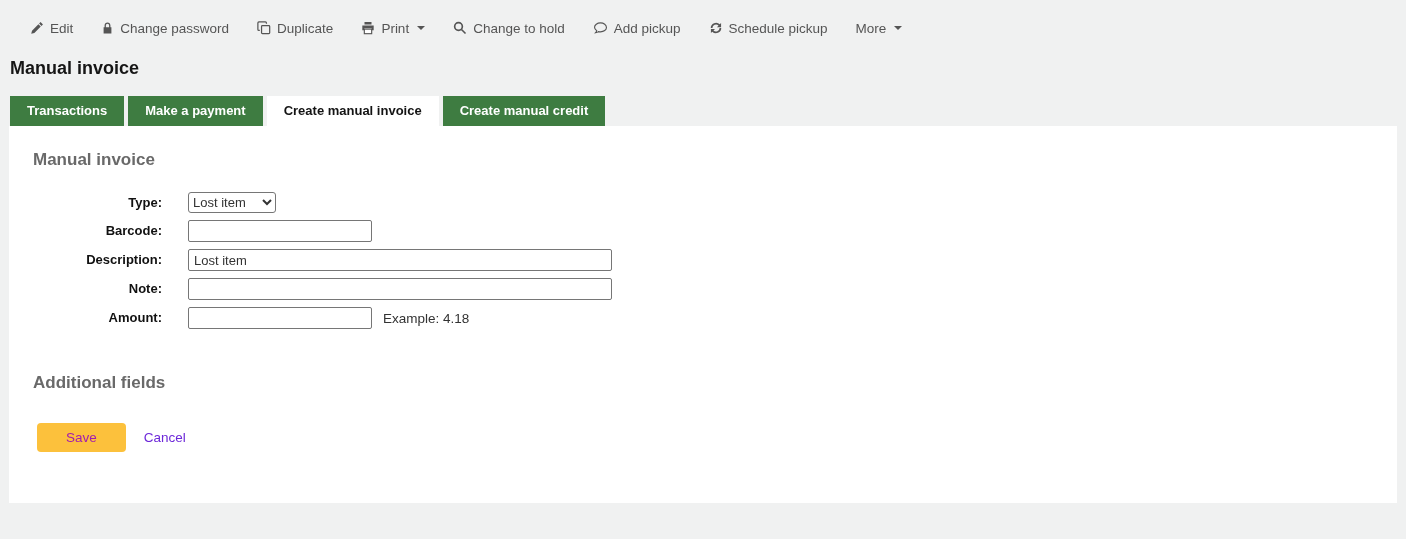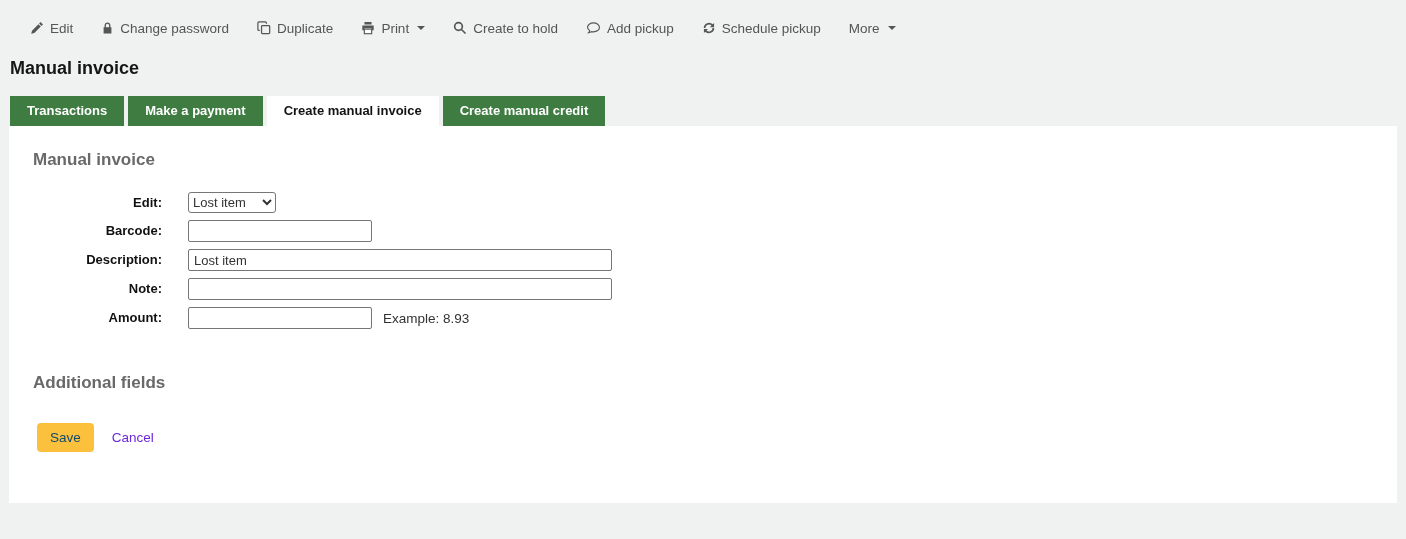--- a/index.html
+++ b/index.html
@@ -83,23 +83,23 @@
     border: 1px solid #767676; border-radius: 3px;
     font-family: "Liberation Sans", sans-serif; font-size: 13px;
     color: #333; background: #fff;
   }
   .hint { margin-left: 11px; color: #333; font-size: 13.5px; }
 
   
   .actions { margin: 30px 0 0 4px; display: flex; align-items: center; }
   .btn-yellow {
     background: #fcc13c; border: none; border-radius: 4px;
-    height: 29px; padding: 0 13px;
+    height: 29px; padding: 0 29px;
     font-family: "Liberation Sans", sans-serif;
-    font-size: 13.5px; color: #0c4a6e; cursor: pointer;
+    font-size: 13.5px; color: #a21caf; cursor: pointer;
   }
   .btn-yellow + .btn-yellow { margin-left: 9px; }
   .link-cancel {
     margin-left: 18px; color: #6d28d9; font-size: 13.5px;
     text-decoration: none; cursor: pointer;
   }
 </style>
 </head>
 <body>
 
@@ -144,21 +144,21 @@
     <span class="caret"></span>
   </div>
 
   <div class="toolbar-btn">
     <span>
       <svg width="14" height="14" viewBox="0 0 16 16" fill="none" stroke="#555" stroke-width="1.9">
           <circle cx="6.3" cy="6.3" r="4.4"></circle>
           <path d="M9.7 9.7l4.6 4.6"></path>
         </svg>
     </span>
-    <span>Create to hold</span>
+    <span>Change to hold</span>
   </div>
 
   <div class="toolbar-btn">
     <span>
       <svg width="15" height="14" viewBox="0 0 16 16" fill="none" stroke="#555" stroke-width="1.3">
           <path d="M8 2.2c-3.8 0-6.8 2.2-6.8 5 0 1.6 1 3 2.5 3.9-.2.9-.7 1.7-1.3 2.3 1.2-.1 2.4-.6 3.3-1.3.7.2 1.5.3 2.3.3 3.8 0 6.8-2.2 6.8-5s-3-5.2-6.8-5.2z"></path>
         </svg>
     </span>
     <span>Add pickup</span>
   </div>
@@ -186,21 +186,21 @@
   <div class="tab">Make a payment</div>
   <div class="tab active">Create manual invoice</div>
   <div class="tab">Create manual credit</div>
 </div>
 
 <div class="panel">
 
   <div class="section-h">Manual invoice</div>
 
   <div class="form-row">
-    <label class="form-label">Edit:</label>
+    <label class="form-label">Type:</label>
     <span class="form-field">
       <select>
         <option>Lost item</option>
       </select>
     </span>
   </div>
 
   <div class="form-row">
     <label class="form-label">Barcode:</label>
     <span class="form-field">
@@ -219,21 +219,21 @@
     <label class="form-label">Note:</label>
     <span class="form-field">
       <input type="text" class="w-lg" value="" style="">
     </span>
   </div>
 
   <div class="form-row">
     <label class="form-label">Amount:</label>
     <span class="form-field">
       <input type="text" class="w-sm" value="" style="">
-      <span class="hint">Example: 8.93</span>
+      <span class="hint">Example: 4.18</span>
     </span>
   </div>
 
   <div class="section-h additional">Additional fields</div>
 
 
   <div class="actions">
     <button class="btn-yellow">Save</button>
     <a class="link-cancel">Cancel</a>
   </div>

